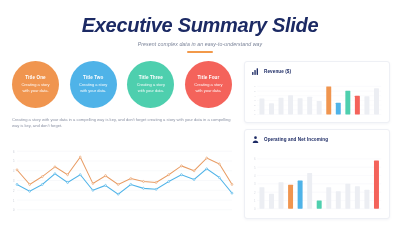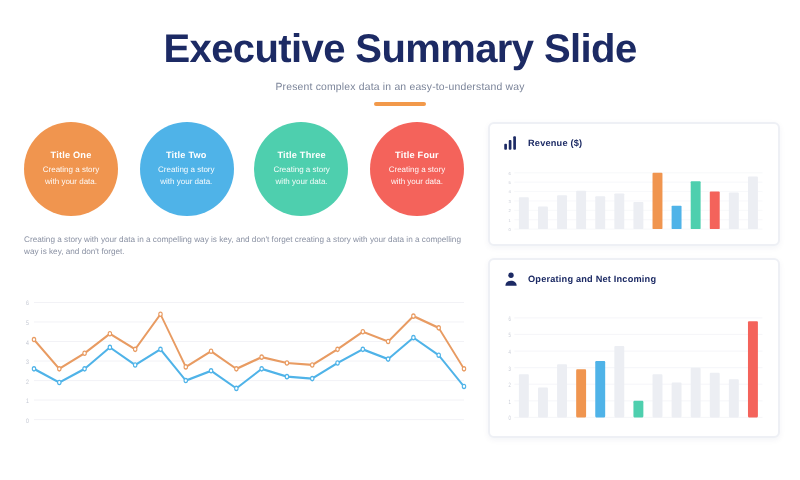--- a/index.html
+++ b/index.html
@@ -10,21 +10,21 @@
     overflow: hidden;
   }
   .slide {
     position: relative;
     width: 400px; height: 225px;
     background: #ffffff;
     padding: 0;
   }
 
   
-  .header { text-align: center; padding-top: 14px; }
+  .header { text-align: center; padding-top: 14px; font-style: italic; }
   .slide-title {
     font-size: 20px;
     font-weight: bold;
     color: #1c2a64;
     letter-spacing: -0.3px;
     line-height: 1.1;
   }
   .slide-subtitle {
     font-size: 5.2px;
     color: #7b8499;

